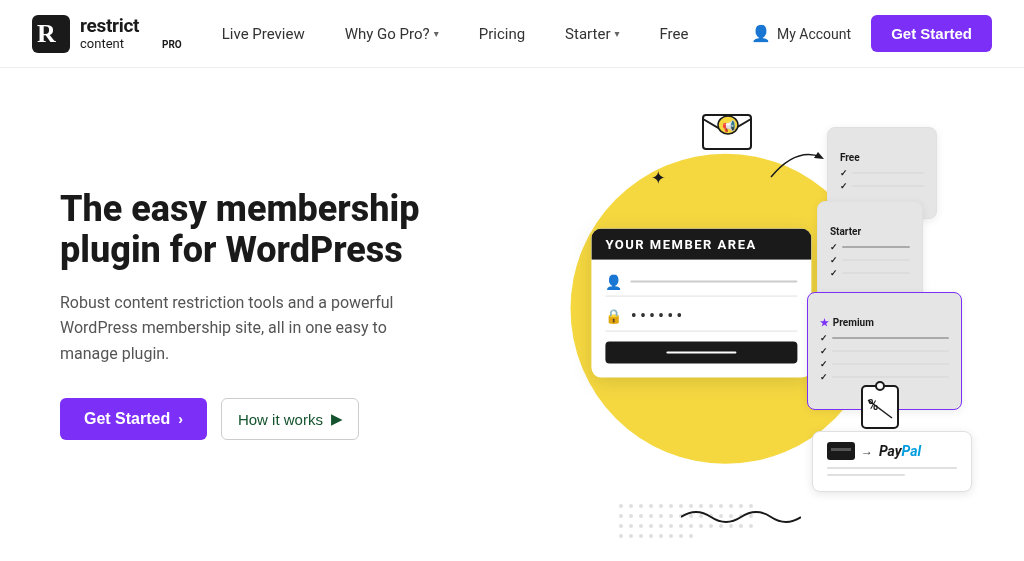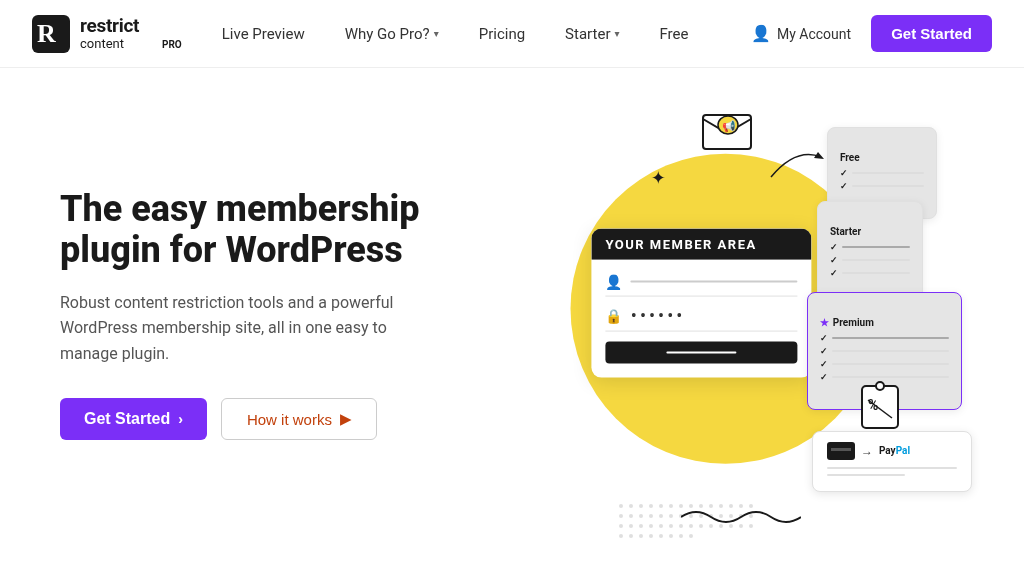--- a/index.html
+++ b/index.html
@@ -146,24 +146,24 @@
       cursor: pointer;
       display: flex;
       align-items: center;
       gap: 8px;
     }
     .btn-get-started .arrow {
       font-size: 14px;
     }
     .btn-how-it-works {
       background: #fff;
-      color: #c2410c;
+      color: #14532d;
       border: 1.5px solid #ccc;
       border-radius: 6px;
-      padding: 11px 25px;
+      padding: 11px 16px;
       font-size: 15px;
       font-weight: 500;
       cursor: pointer;
       display: flex;
       align-items: center;
       gap: 8px;
     }
 
     
     .hero-illustration {
@@ -362,23 +362,24 @@
       border-radius: 3px;
       display: flex;
       align-items: center;
       justify-content: center;
     }
     .payment-arrow {
       font-size: 12px;
       color: #333;
     }
     .paypal-text {
-      font-size: 10px;
+      font-size: 14px;
       font-weight: 700;
       color: #1a1a1a;
+      font-style: italic;
     }
     .paypal-text span { color: #009cde; }
     .payment-line {
       height: 2px;
       background: #e0e0e0;
       border-radius: 2px;
       margin-bottom: 5px;
     }
     .payment-line-short { width: 60%; }
 

